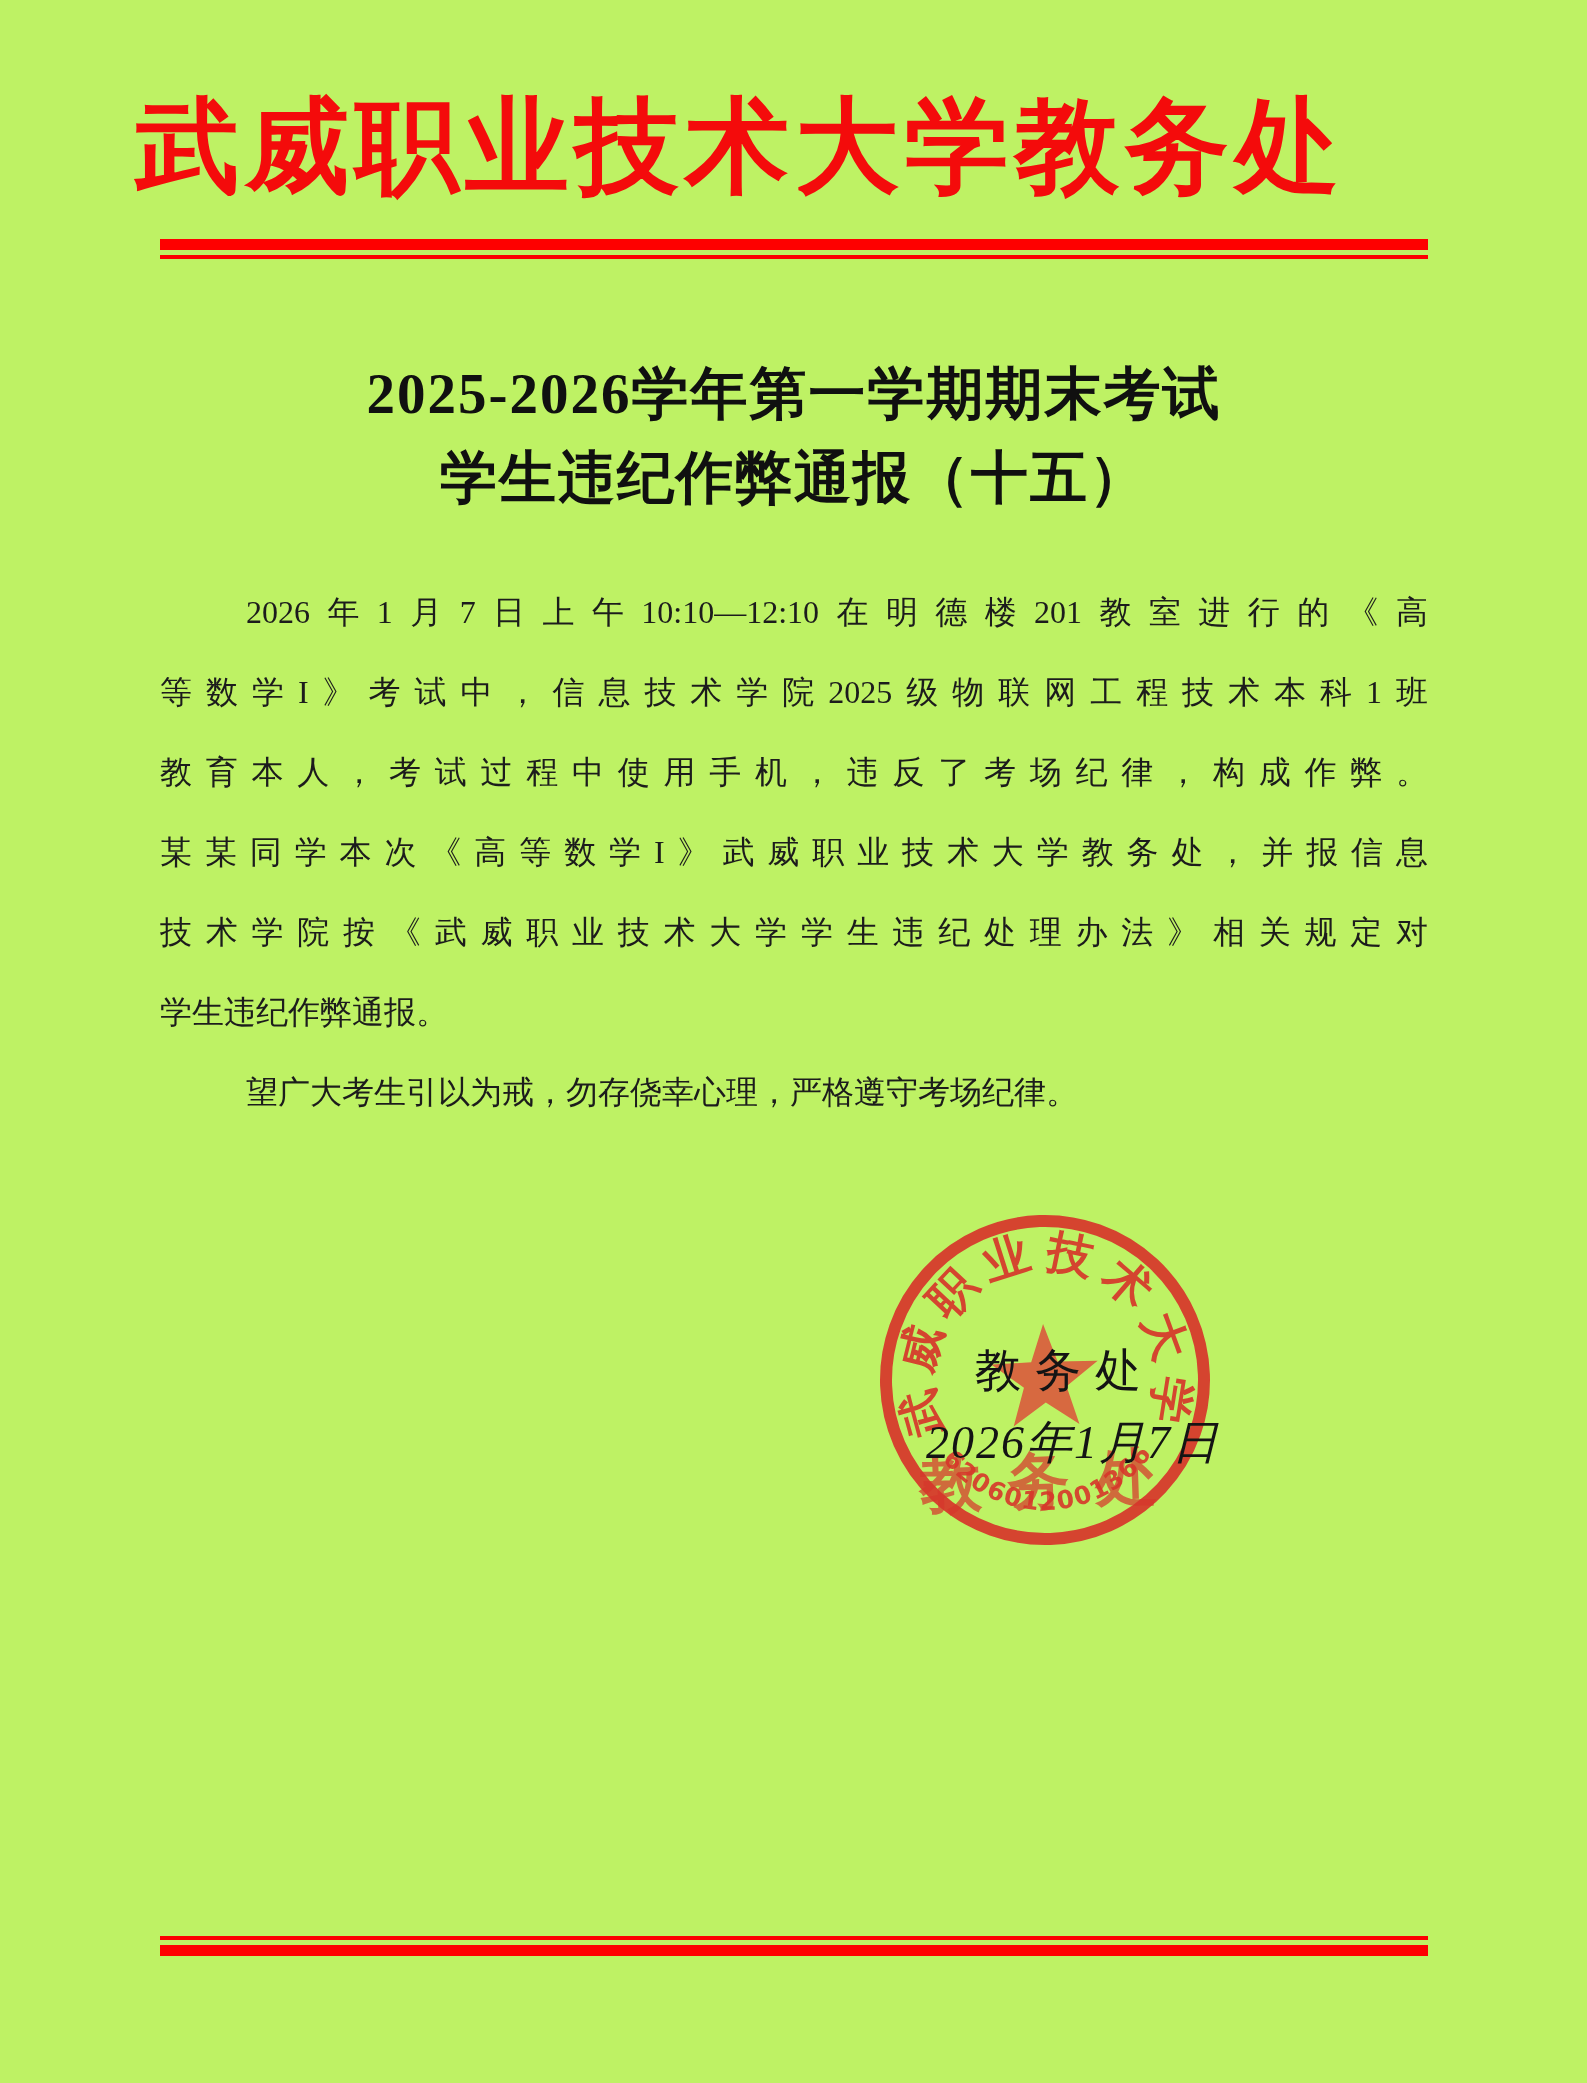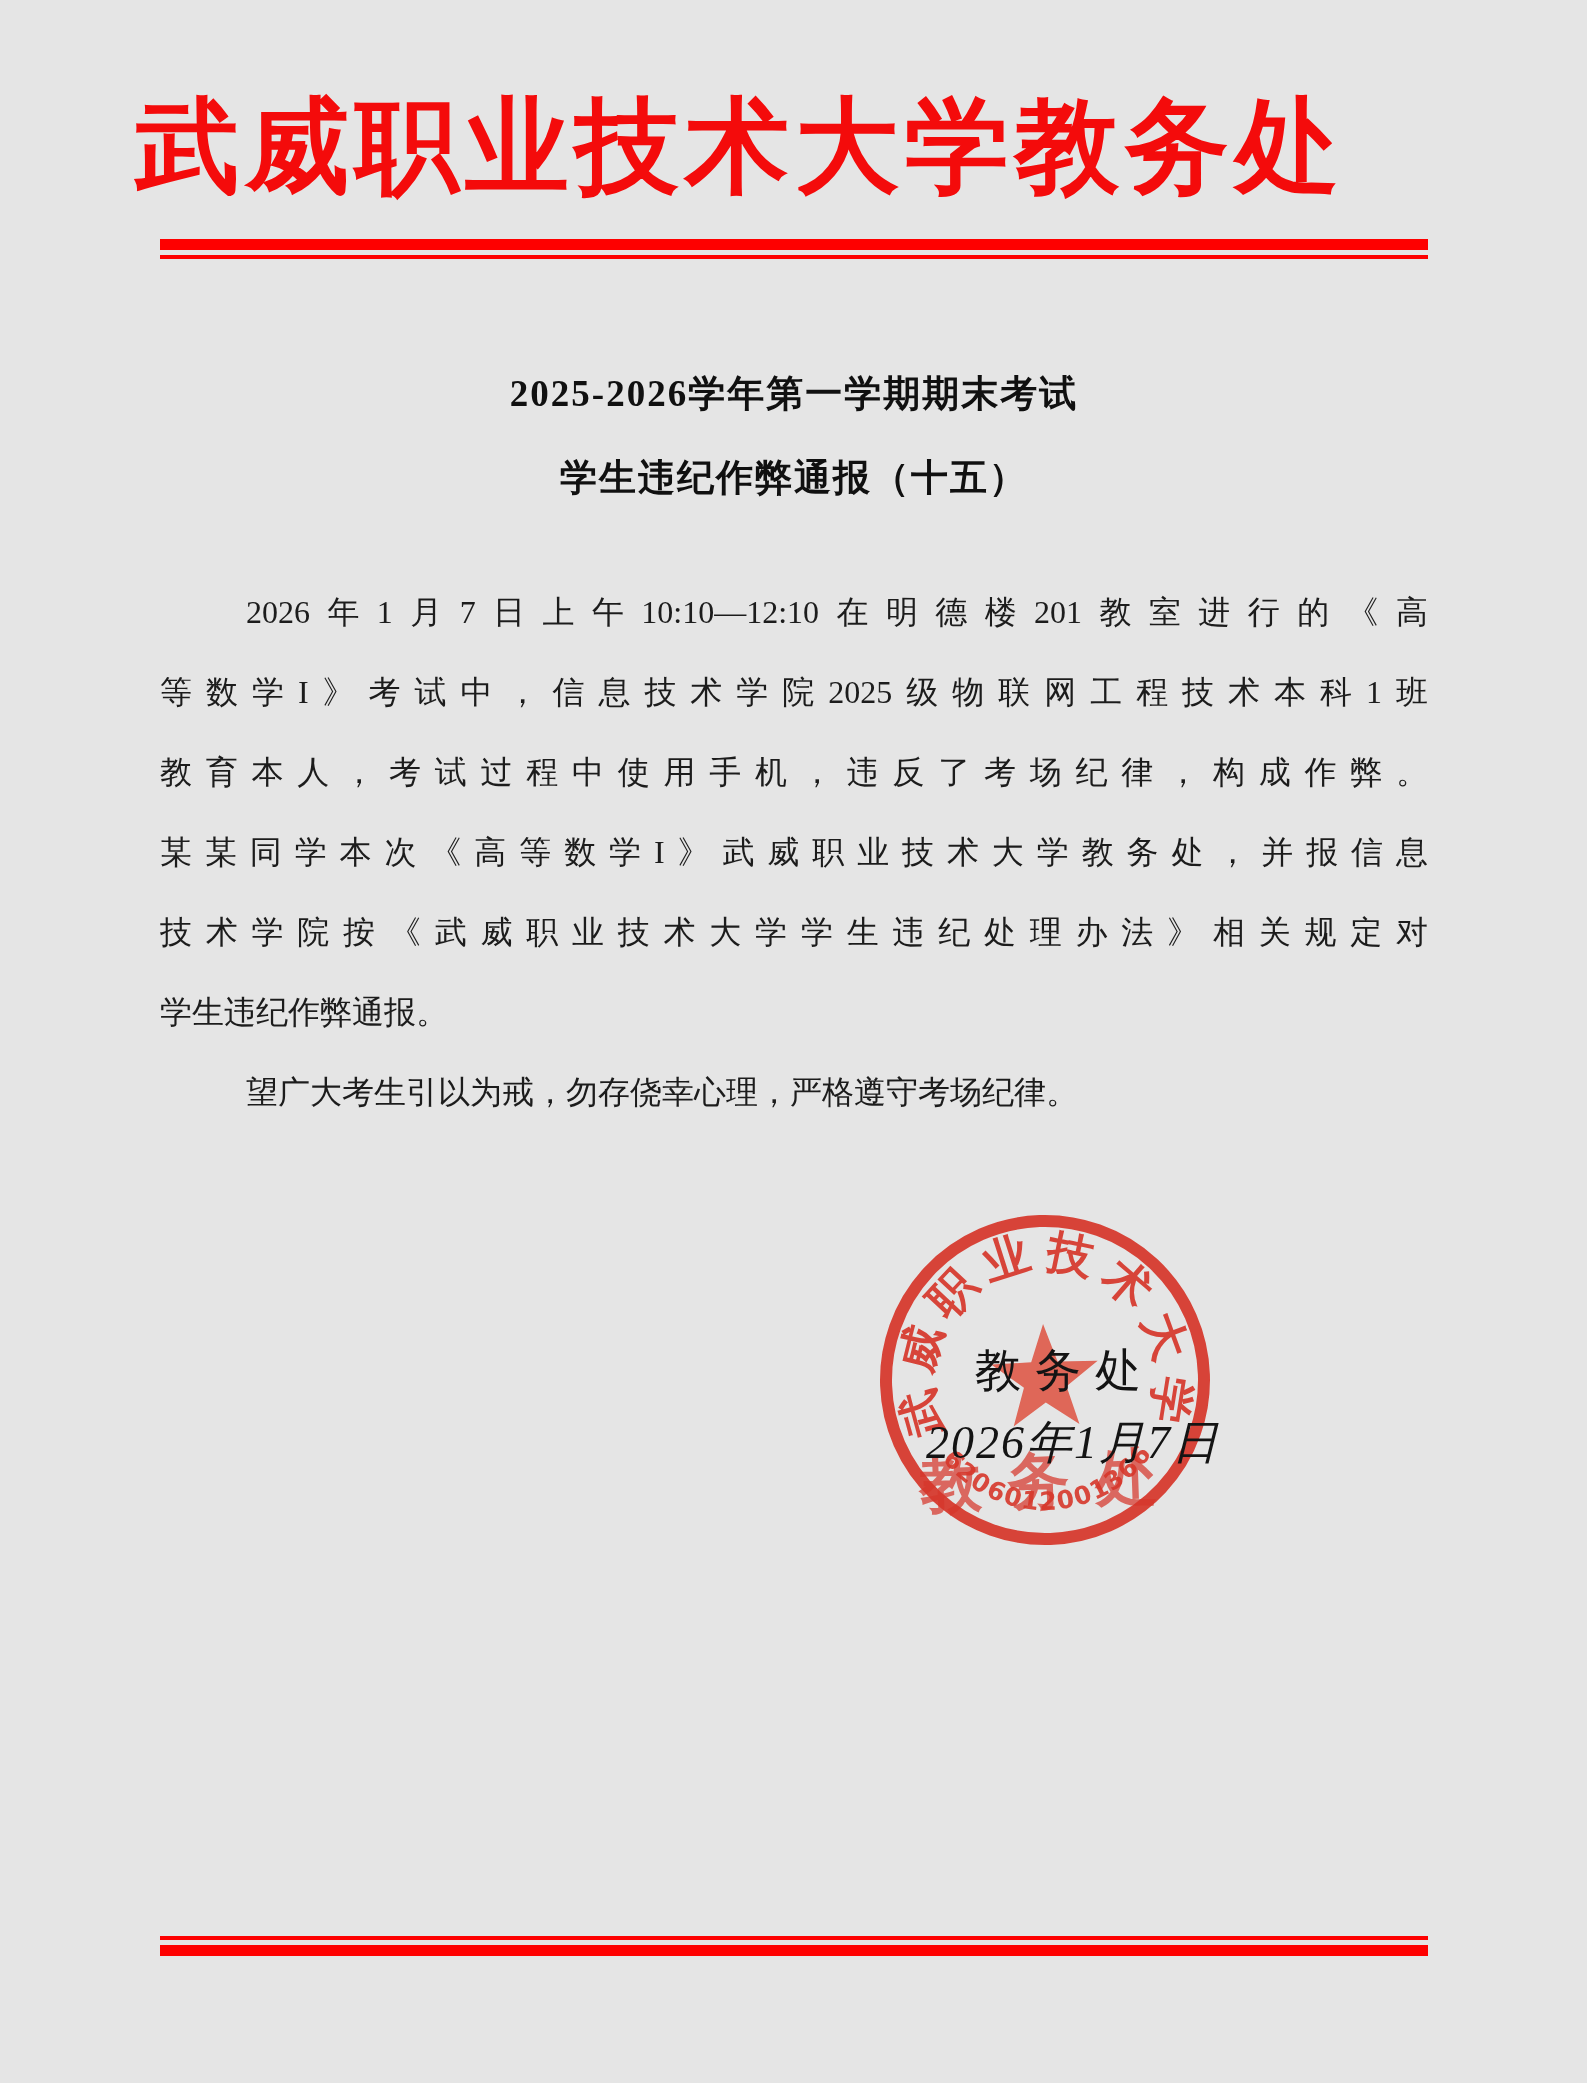--- a/index.html
+++ b/index.html
@@ -1,21 +1,21 @@
 <!DOCTYPE html>
 <html><head>
 <meta charset="utf-8">
 <style>
   html,body{margin:0;padding:0;background:#ffffff;}
   body{
     font-family:"Liberation Serif","DejaVu Serif",serif;
     width:1587px;height:2083px;position:relative;overflow:hidden;
     color:#1c1c1c;
   }
-  .page{position:absolute;inset:0;background:#e5e5e5;}
+  .page{position:absolute;inset:0;background:#bef264;}
 
   
   .header-title{
     position:absolute;top:78px;left:0;width:1480px;
     text-align:center;
     font-size:104px;font-weight:bold;color:#f40b0b;
     letter-spacing:6px;white-space:nowrap;
   }
 
   .rule{position:absolute;left:160px;width:1268px;}
@@ -26,21 +26,21 @@
   .rule-top .thin{height:4px;background:#fe0000;}
   .rule-bottom{top:1936px;}
   .rule-bottom .thin{height:4px;background:#fe0000;}
   .rule-bottom .gap{height:5px;}
   .rule-bottom .thick{height:11px;background:#fe0000;}
 
   
   .doc-title{
     position:absolute;top:352px;left:160px;width:1268px;
     text-align:center;font-weight:bold;color:#101010;
-    font-size:37px;line-height:84px;letter-spacing:2px;
+    font-size:57px;line-height:84px;letter-spacing:2px;
   }
 
   
   .body-text{
     position:absolute;top:572px;left:160px;width:1268px;
     font-size:32px;line-height:80px;color:#1c1c1c;
   }
   .body-line{
     text-align:justify;text-align-last:justify;
     text-justify:inter-character;

